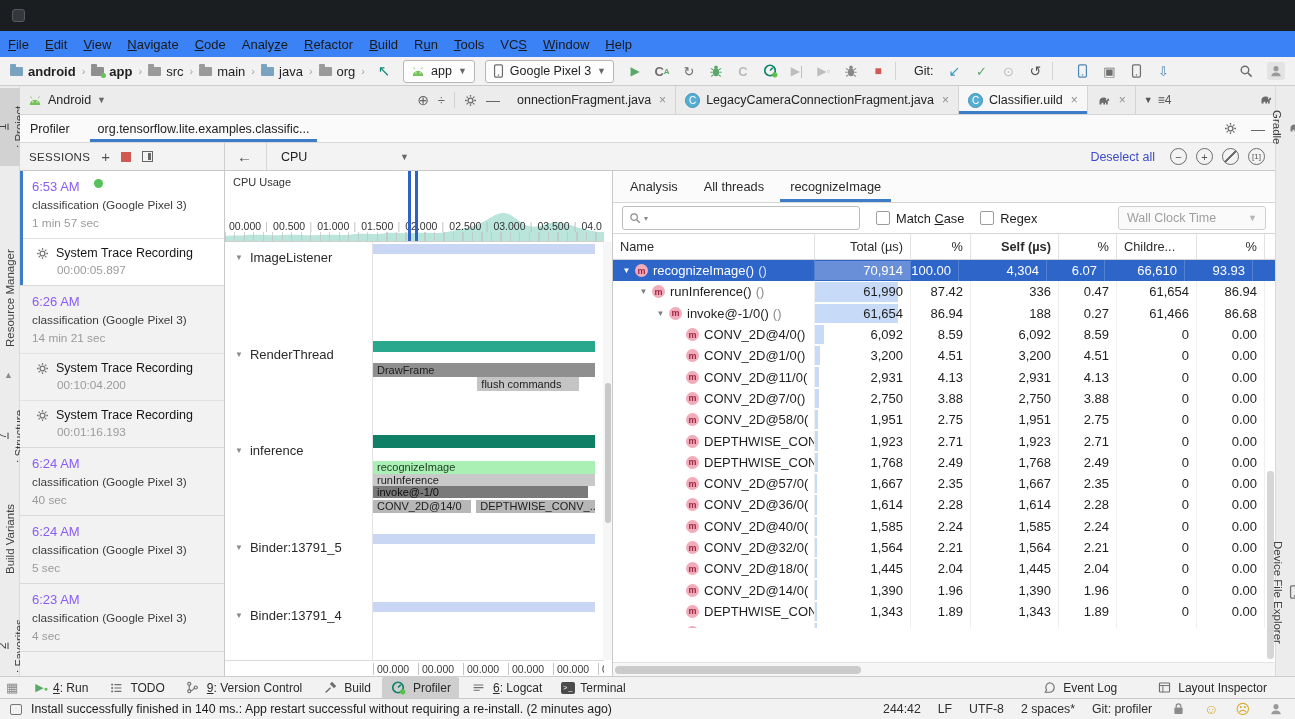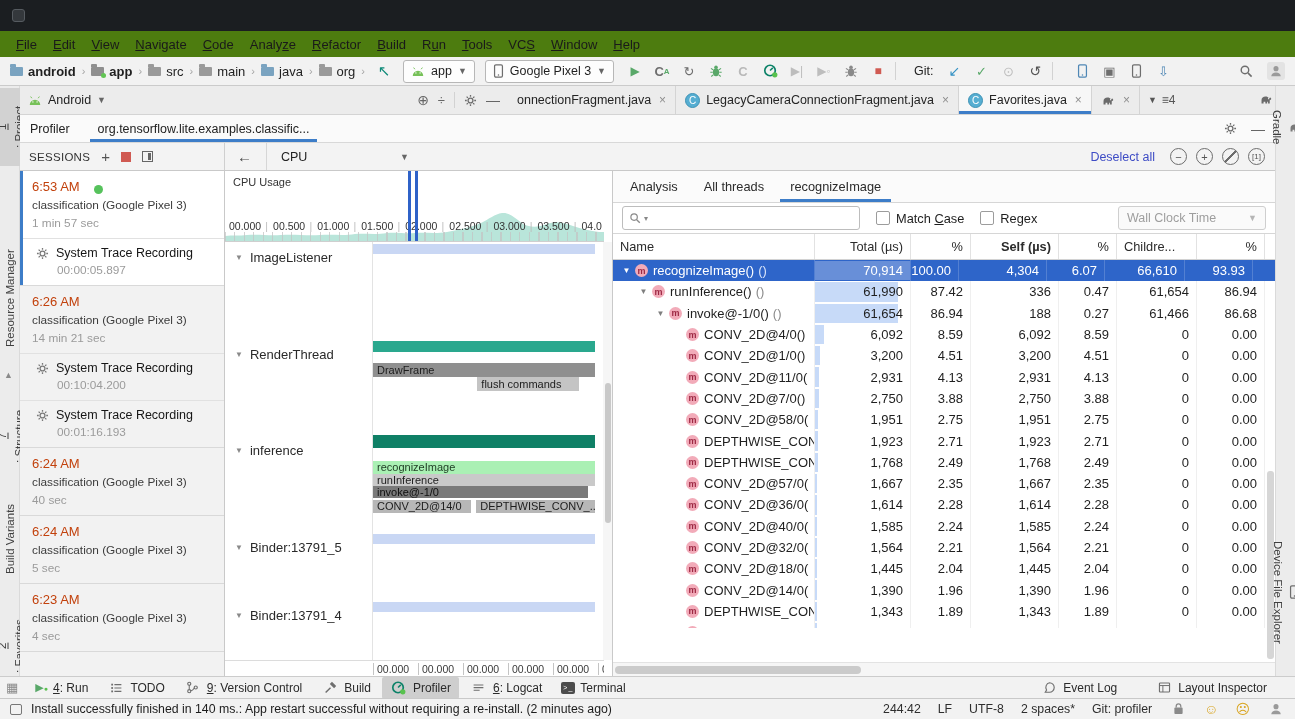--- a/index.html
+++ b/index.html
@@ -2,21 +2,21 @@
 <html><head>
 <meta charset="utf-8">
 <style>
 *{box-sizing:border-box;margin:0;padding:0}
 html,body{width:1295px;height:719px}
 body{font-family:"Liberation Sans",sans-serif;font-size:12px;color:#1f1f1f;background:#f2f2f2;position:relative;overflow:hidden}
 u{text-decoration:underline}
 svg{display:block}
 .titlebar{position:absolute;left:0;top:0;width:1295px;height:31px;background:#1b1e21;color:#e4e4e4;display:flex;align-items:center;gap:10px;padding:0 12px;font-weight:bold;font-size:13px;white-space:nowrap;overflow:hidden}
 .app-icon{width:13px;height:13px;background:#34383c;border:1px solid #565b60;border-radius:3px;flex:none}
-.menubar{position:absolute;left:0;top:31px;width:1295px;height:26px;background:#4d7c0f;display:flex;align-items:center;padding-left:8px}
+.menubar{position:absolute;left:0;top:31px;width:1295px;height:26px;background:#3b82f6;display:flex;align-items:center;padding-left:0}
 .menu-item{padding:3px 8px;font-size:13px;color:#1a1a1a}
 .toolbar{position:absolute;left:0;top:57px;width:1295px;height:29px;background:#f2f2f2;border-bottom:1px solid #cbcbcb;display:flex;align-items:center;padding:0 10px;white-space:nowrap}
 .crumbs{display:flex;align-items:center;gap:4px}
 .crumb{display:flex;align-items:center;gap:5px;font-size:13px}
 .crumb .b{font-weight:bold}
 .chev{color:#a5a5a5;font-size:11px;margin:0 2px}
 .folder{width:13px;height:9px;border-radius:1px;position:relative;display:inline-block;flex:none}
 .folder::before{content:'';position:absolute;top:-3px;left:0;width:6px;height:3px;background:inherit;border-radius:1px 1px 0 0}
 .folder .dot{position:absolute;right:-2px;bottom:-2px;width:5px;height:5px;border-radius:50%;background:#62c554}
 .tb-group{display:flex;align-items:center;gap:9px;margin-left:12px}
@@ -65,21 +65,21 @@
 .pt-right{margin-left:auto;display:flex;align-items:center;gap:9px;padding-right:10px}
 .link{color:#3e4cc5;font-size:12.5px;margin-right:6px}
 .cbtn{width:17px;height:17px;border:1.3px solid #6d6d6d;border-radius:50%;display:flex;align-items:center;justify-content:center;font-size:11px;color:#555}
 .cbtn.slash{background:linear-gradient(135deg,transparent 45%,#6d6d6d 45%,#6d6d6d 55%,transparent 55%)}
 .cbtn .tiny{font-size:8px}
 .sessions-panel{position:absolute;left:20px;top:85px;width:205px;height:505px;background:#f2f2f2;border-right:1px solid #c9c9c9;overflow:hidden}
 .sess-group{border-bottom:1px solid #d9d9d9;position:relative}
 .sess-group.sel{background:#fff}
 .sess-group.sel::before{content:'';position:absolute;left:0;top:0;bottom:0;width:3px;background:#3d7dc8;z-index:2}
 .sess-head{padding:8px 8px 8px 12px}
-.sess-time{font-size:13px;color:#c2410c;display:flex;align-items:flex-end;gap:14px}
+.sess-time{font-size:13px;color:#8b5cf6;display:flex;align-items:flex-start;gap:14px}
 .live-dot{width:9px;height:9px;border-radius:50%;background:#56c25c}
 .sess-app{font-size:11.8px;color:#3c3c3c;margin-top:4px}
 .sess-dur{font-size:11.8px;color:#9b9b9b;margin-top:4px}
 .rec{padding:7px 8px 8px 16px;border-top:1px solid #e1e1e1}
 .rec-name{display:flex;align-items:center;gap:7px;font-size:12.5px;color:#161616}
 .rec-dur{font-size:11.8px;color:#9b9b9b;margin:3px 0 0 21px}
 .threads-panel{position:absolute;left:225px;top:85px;width:387px;height:505px;background:#fff;overflow:hidden}
 .minimap{position:absolute;left:0;top:0;width:379px;height:71px;border-bottom:1px solid #cfcfcf;background:#fff;overflow:hidden}
 .mm-label{position:absolute;left:8px;top:5px;font-size:11px;color:#333;z-index:3}
 .mm-area{position:absolute;left:0;bottom:0;width:379px;height:71px}
@@ -336,21 +336,21 @@
           <span>onnectionFragment.java</span>
           <span class="xclose">×</span>
         </span>
         <span class="etab ">
           <span class="cicon">C</span>
           <span>LegacyCameraConnectionFragment.java</span>
           <span class="xclose">×</span>
         </span>
         <span class="etab sel">
           <span class="cicon">C</span>
-          <span>Favorites.java</span>
+          <span>Classifier.uild</span>
           <span class="xclose">×</span>
         </span>
         <span class="etab">
           <span>
             <svg width="14" height="13" viewBox="0 0 16 16">
               <path fill="#6b6b6b" d="M2.5 13V8.6C2.5 6 4.6 4.3 7.4 4.3c2 0 3.4.8 4.1 2.1l1.9-.9c.9.5 1.3 1.6.8 2.5l-1.6.8V13h-2.1v-2.1H9.4V13H7.2v-2.1H5V13H2.5z"></path>
               <circle cx="11.3" cy="7" r=".8" fill="#fff"></circle>
             </svg>
           </span>
           <span class="xclose">×</span>

